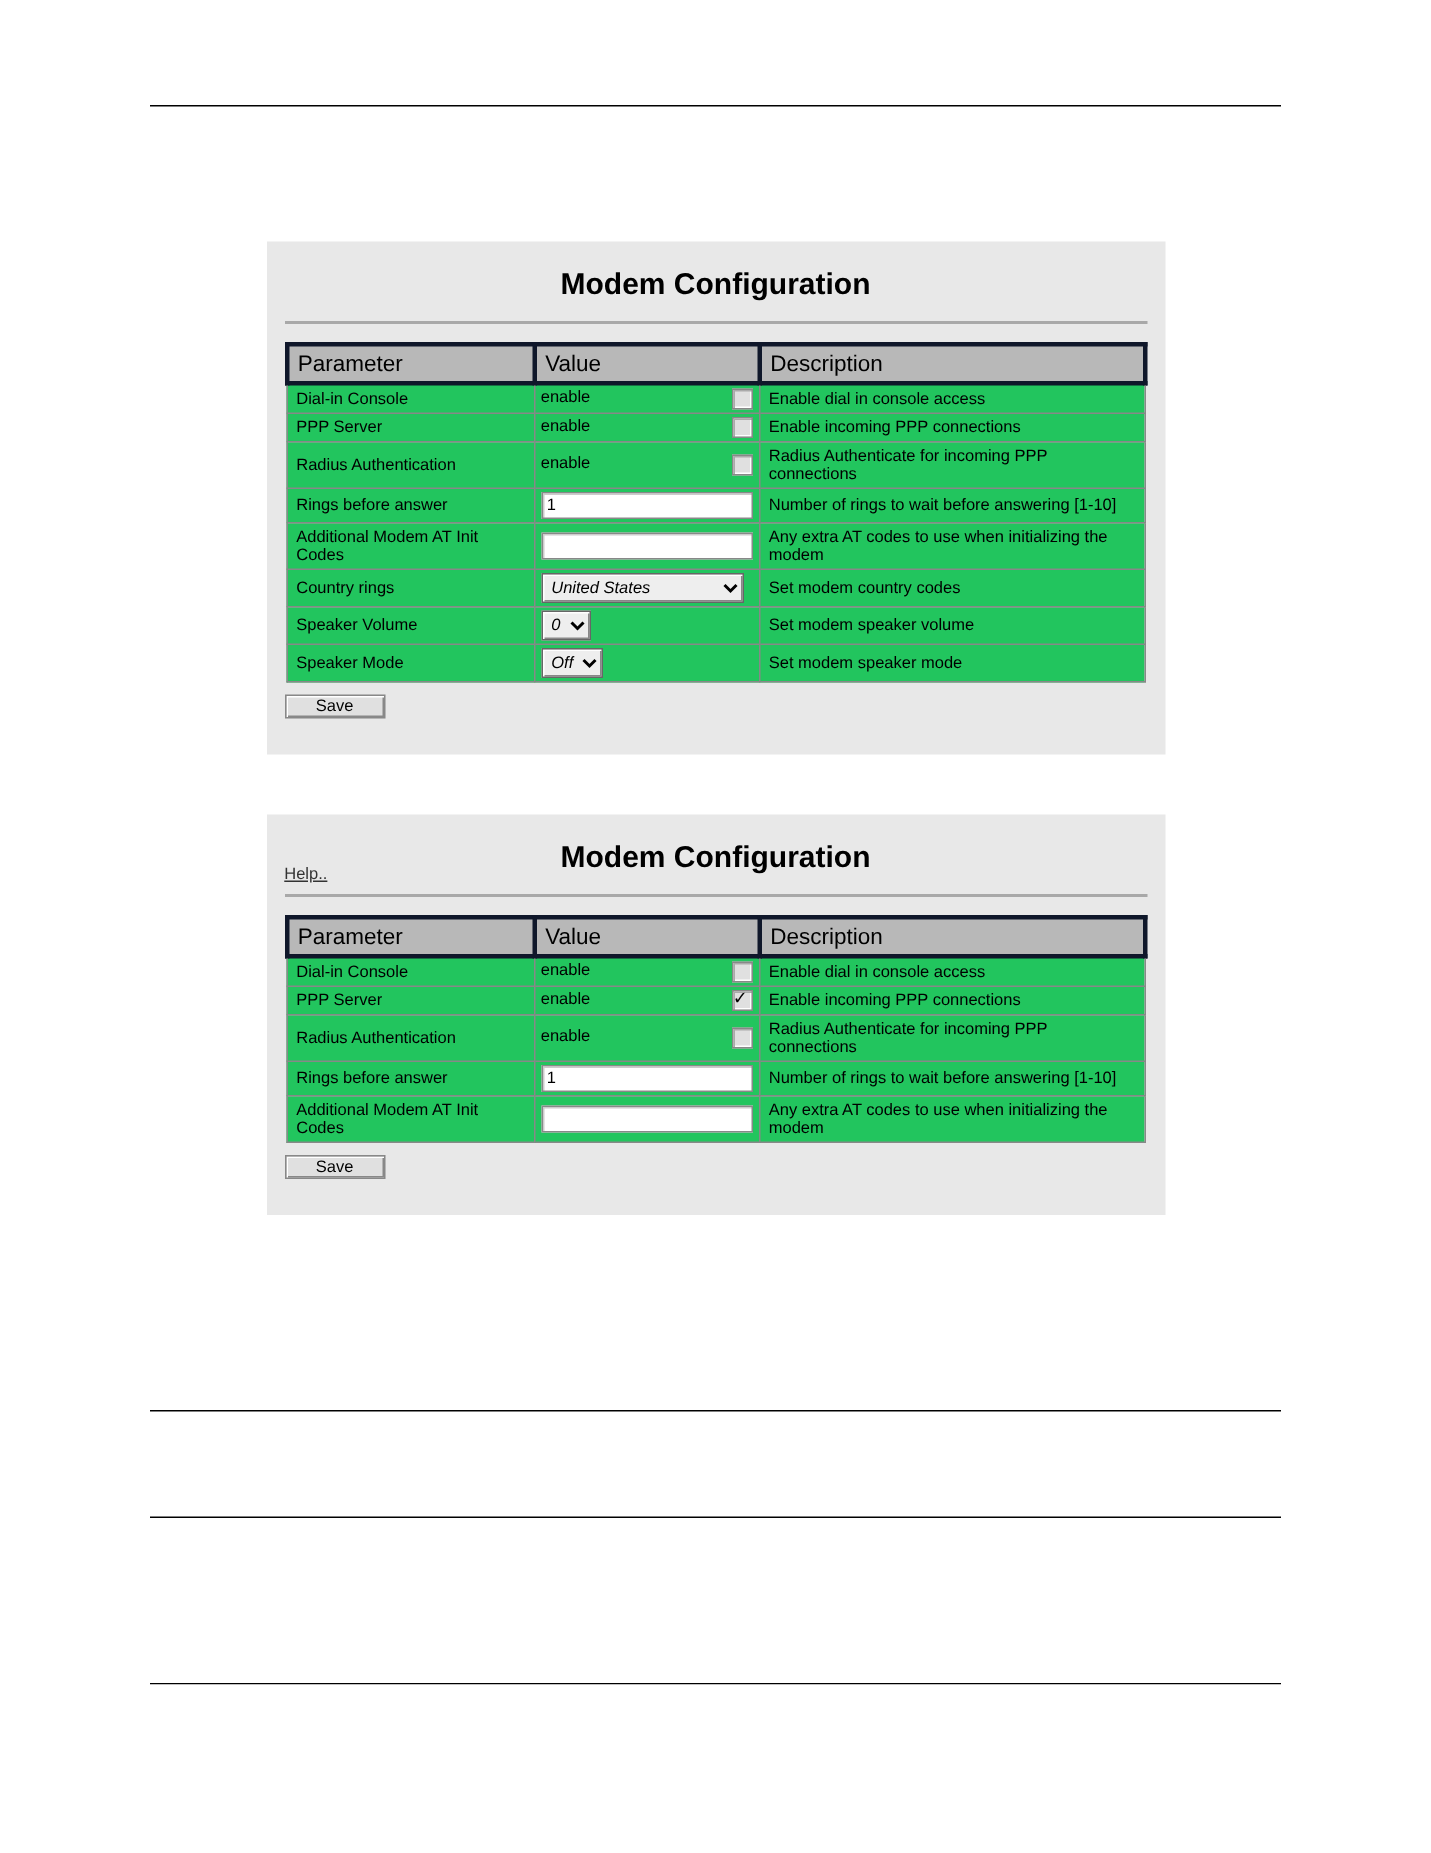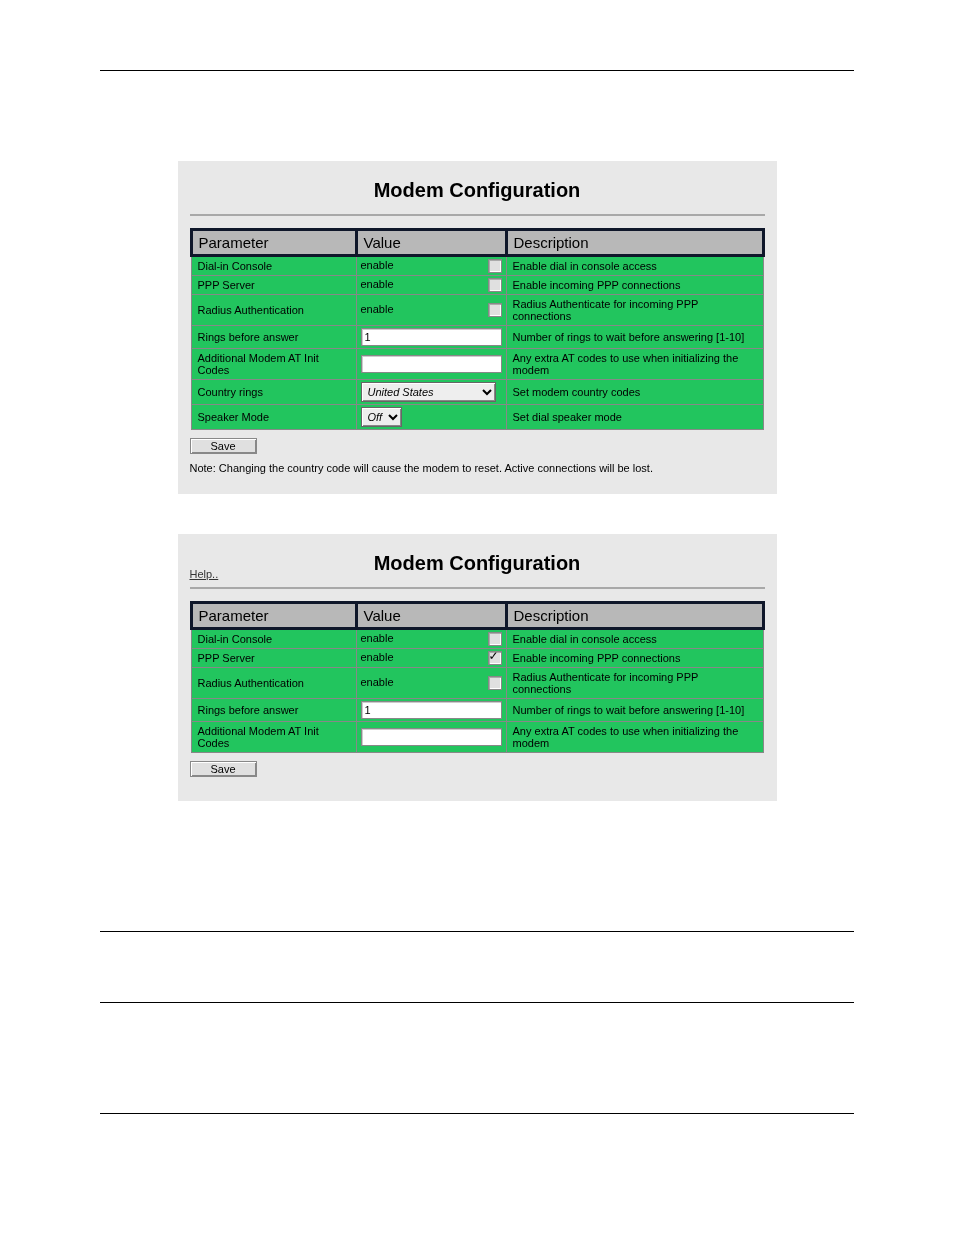--- a/index.html
+++ b/index.html
@@ -199,29 +199,33 @@
           <td>Additional Modem AT Init Codes</td>
           <td class="value-cell"><input type="text" class="text-input" style=""></td>
           <td>Any extra AT codes to use when initializing the modem</td>
         </tr>
         <tr>
           <td>Country rings</td>
           <td class="value-cell"><select class="select-box" style="width: 135px;"><option>United States</option></select></td>
           <td>Set modem country codes</td>
         </tr>
         <tr>
+          <td>Speaker Volume</td>
+          <td class="value-cell"><select class="select-box"><option>0</option></select></td>
+          <td>Set modem speaker volume</td>
+        </tr>
+        <tr>
           <td>Speaker Mode</td>
           <td class="value-cell"><select class="select-box"><option>Off</option></select></td>
-          <td>Set dial speaker mode</td>
+          <td>Set modem speaker mode</td>
         </tr>
       </tbody>
   </table>
 
   <button class="save-btn">Save</button>
-  <div class="note-text">Note: Changing the country code will cause the modem to reset. Active connections will be lost.</div>
 </div>
 
 <div style="height:40px"></div>
 
 <div class="config-panel panel-wrap">
   <span class="help-link">Help..</span>
   <div class="panel-title">Modem Configuration</div>
   <div class="title-underline"></div>
 
   <table class="cfg">

